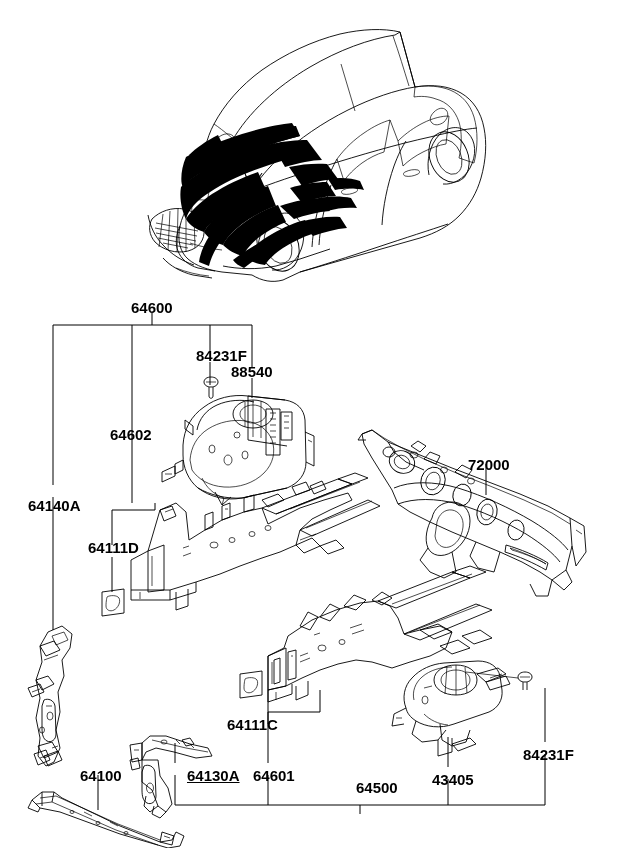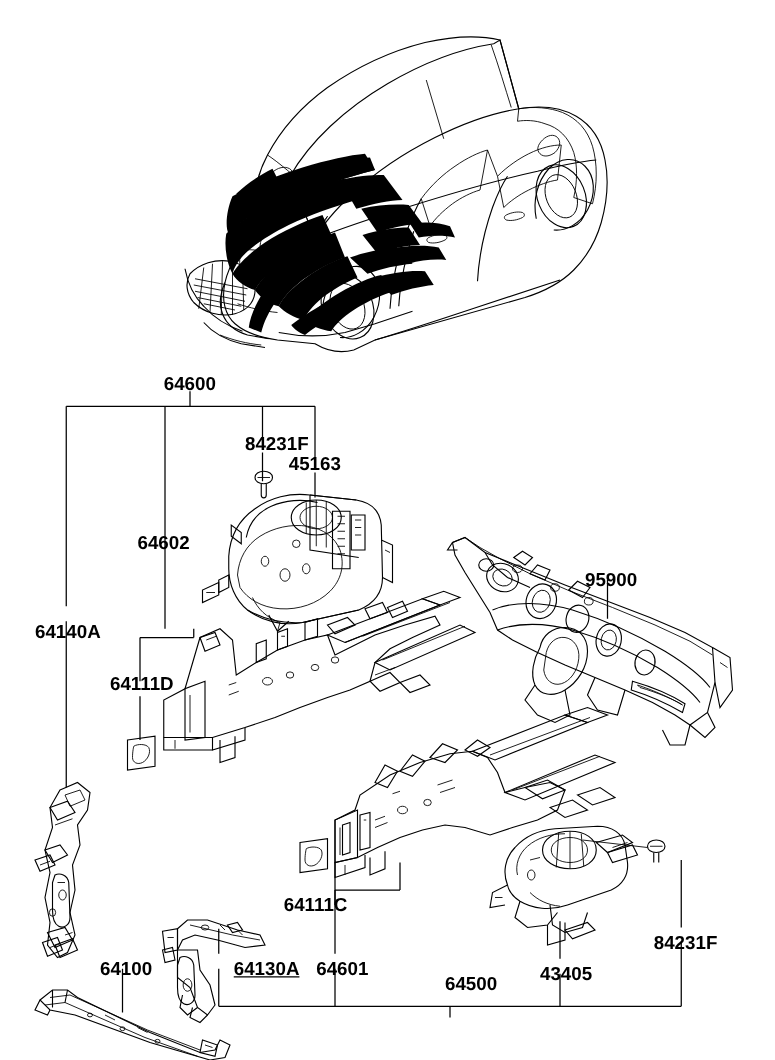--- a/index.html
+++ b/index.html
@@ -525,25 +525,25 @@
       <path class="thin" d="M110 822 L118 826"></path>
       <path class="th" d="M160 842 L162 832 L174 836 L172 845 Z"></path>
       <path class="thin" d="M164 836 L170 838"></path>
       <path class="th" d="M32 800 L28 808 L38 812 L40 808"></path>
     </g>
 
   </svg>
 
   <div class="lbl" style="left:131px;top:300px;">64600</div>
   <div class="lbl" style="left:196px;top:348px;">84231F</div>
-  <div class="lbl" style="left:231px;top:364px;">45163</div>
+  <div class="lbl" style="left:231px;top:364px;">88540</div>
   <div class="lbl" style="left:110px;top:427px;">64602</div>
   <div class="lbl" style="left:28px;top:483px;margin-top:15px;">64140A</div>
   <div class="lbl" style="left:88px;top:540px;">64111D</div>
-  <div class="lbl" style="left:468px;top:457px;">95900</div>
+  <div class="lbl" style="left:468px;top:457px;">72000</div>
   <div class="lbl" style="left:227px;top:717px;">64111C</div>
   <div class="lbl" style="left:80px;top:768px;">64100</div>
   <div class="lbl" style="left:187px;top:768px;text-decoration:underline;">64130A</div>
   <div class="lbl" style="left:253px;top:768px;">64601</div>
   <div class="lbl" style="left:432px;top:772px;">43405</div>
   <div class="lbl" style="left:523px;top:747px;">84231F</div>
   <div class="lbl" style="left:356px;top:780px;text-align:center;">64500</div>
 
 </div>
 

